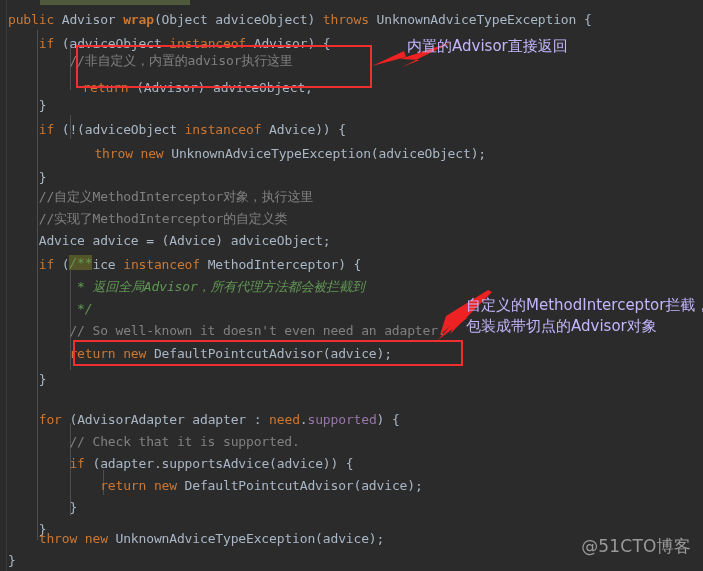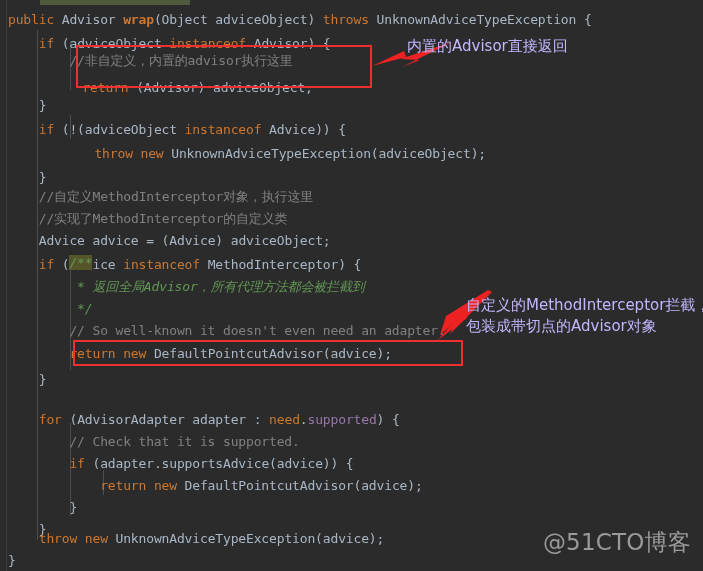--- a/index.html
+++ b/index.html
@@ -107,21 +107,21 @@
     position: absolute;
     pointer-events: none;
   }
 
   .watermark {
     position: absolute;
     right: 12px;
     bottom: 13px;
     color: #9a9a9a;
     font-family: "DejaVu Sans", "Liberation Sans", sans-serif;
-    font-size: 23px;
+    font-size: 17px;
     letter-spacing: 0.2px;
   }
 </style>
 </head>
 <body>
 
 <div id="editor">
 
   <div class="gutter-line"></div>
   <div class="top-marker"></div>

